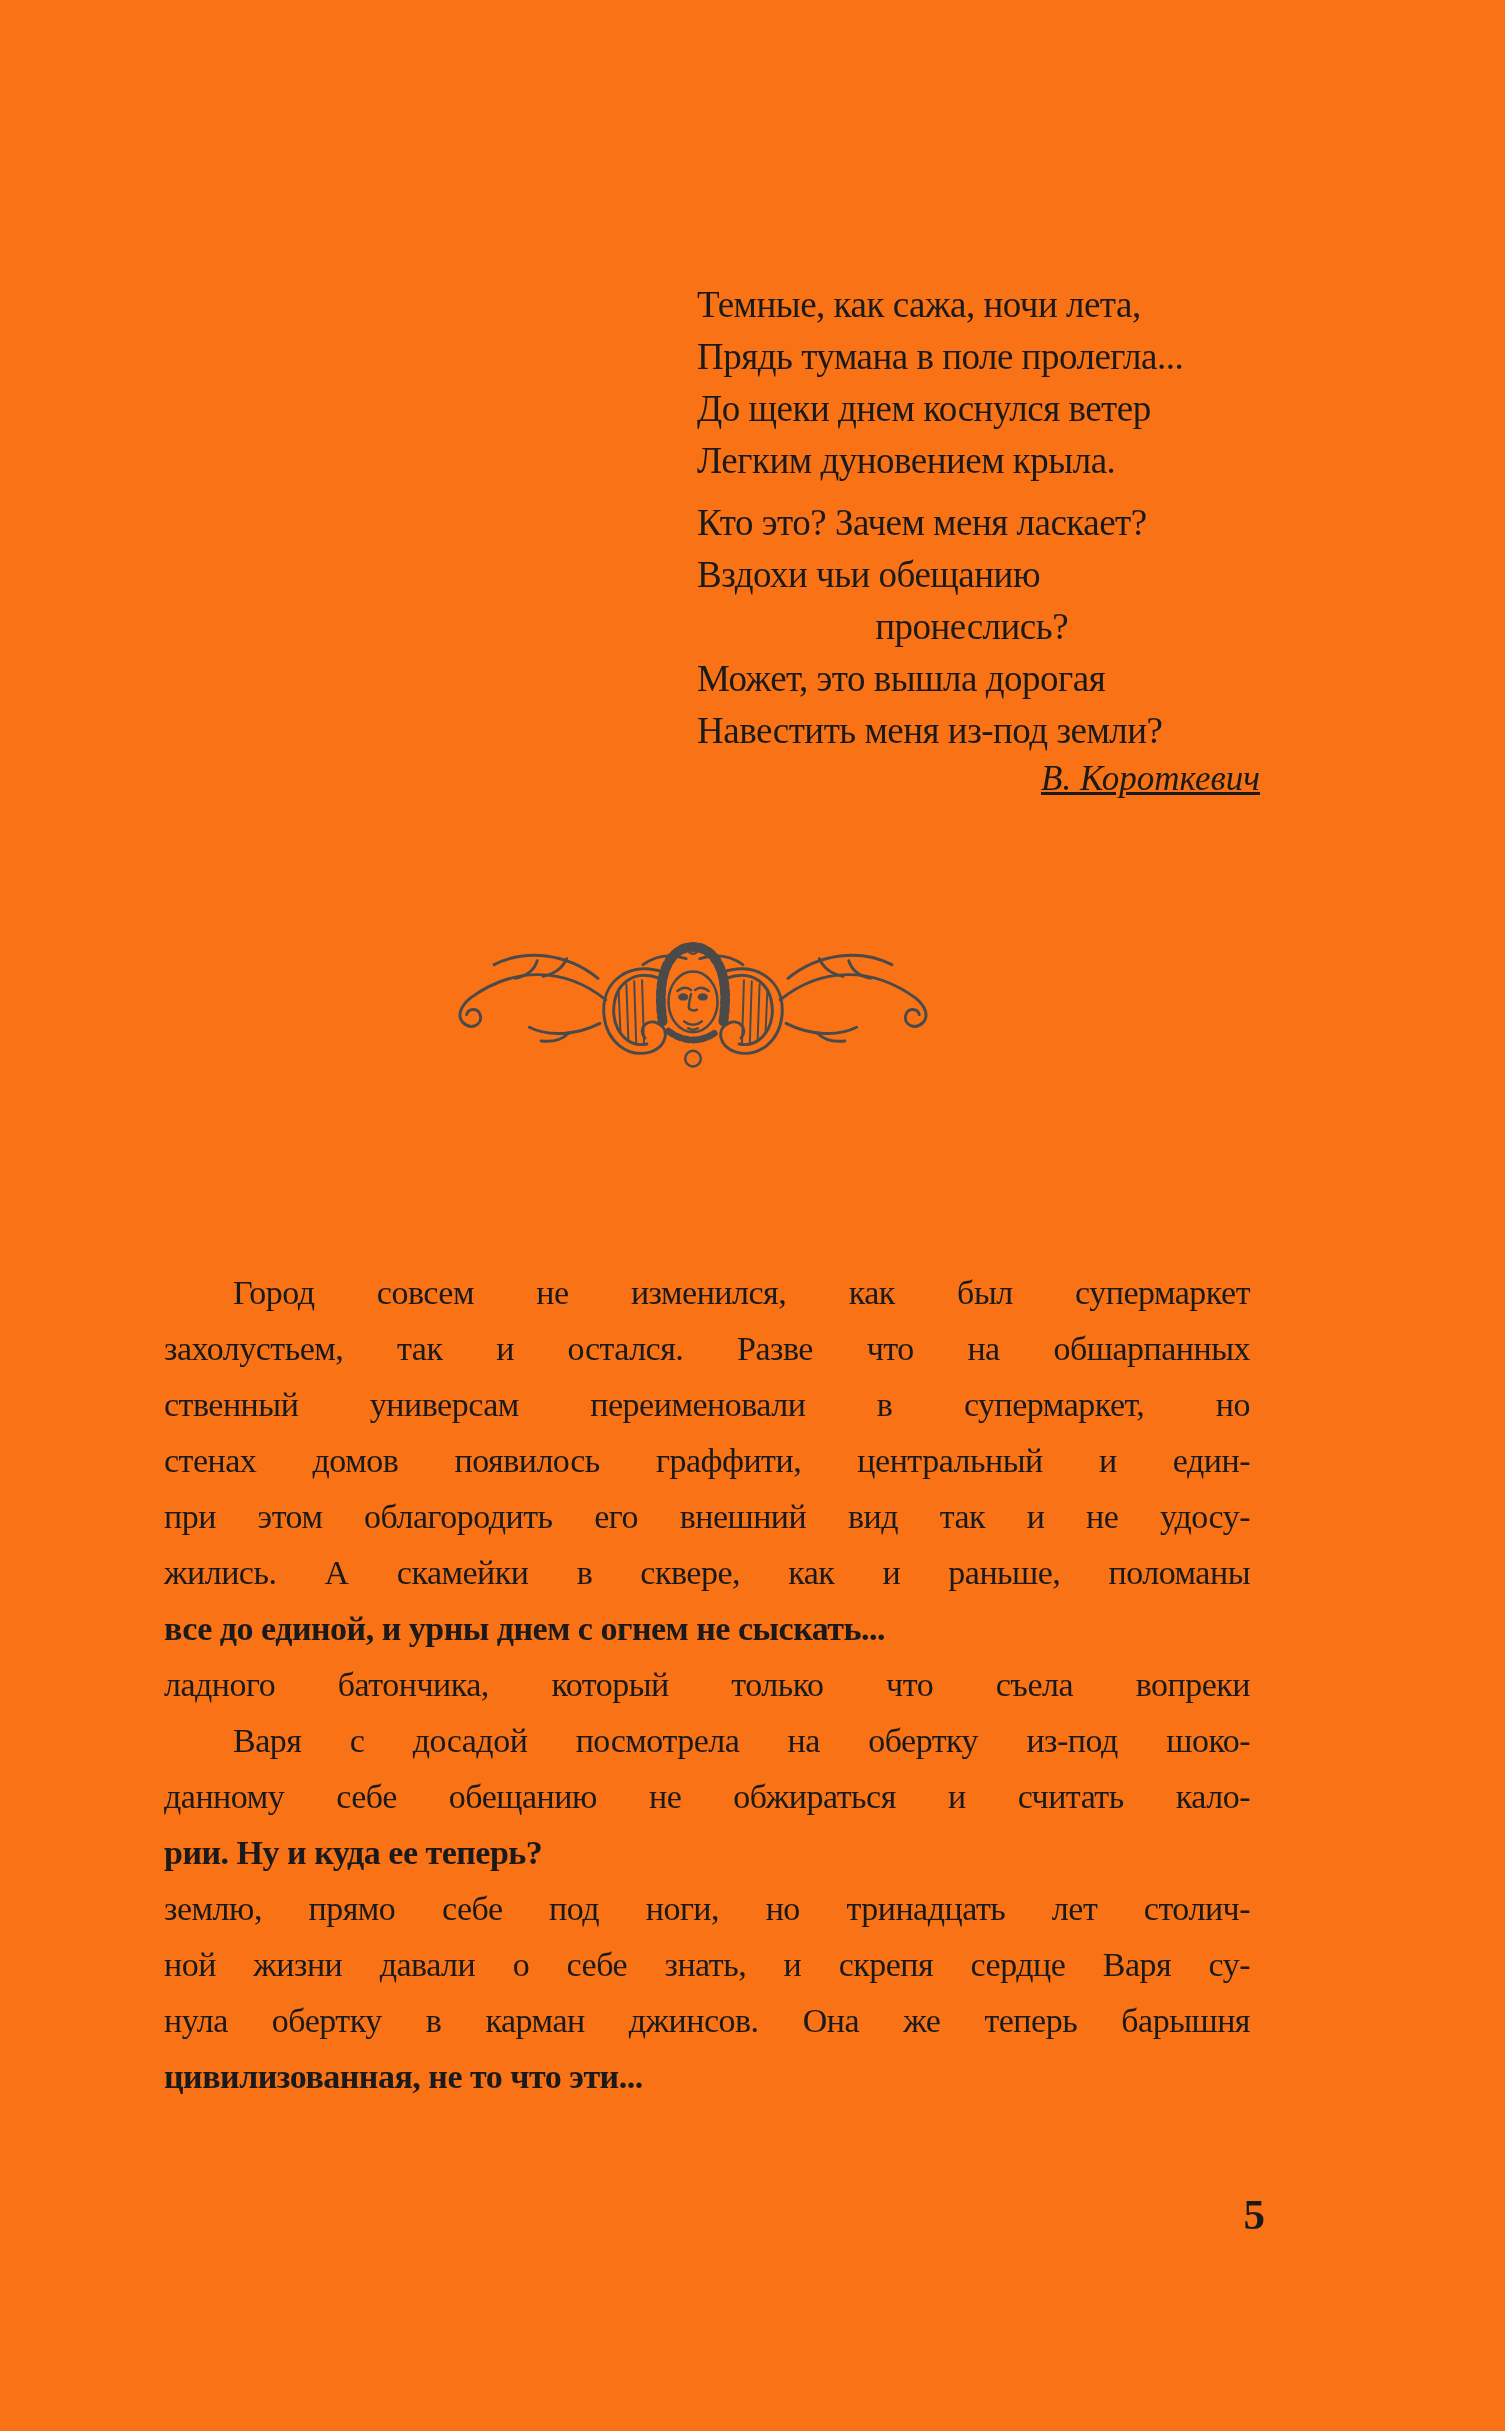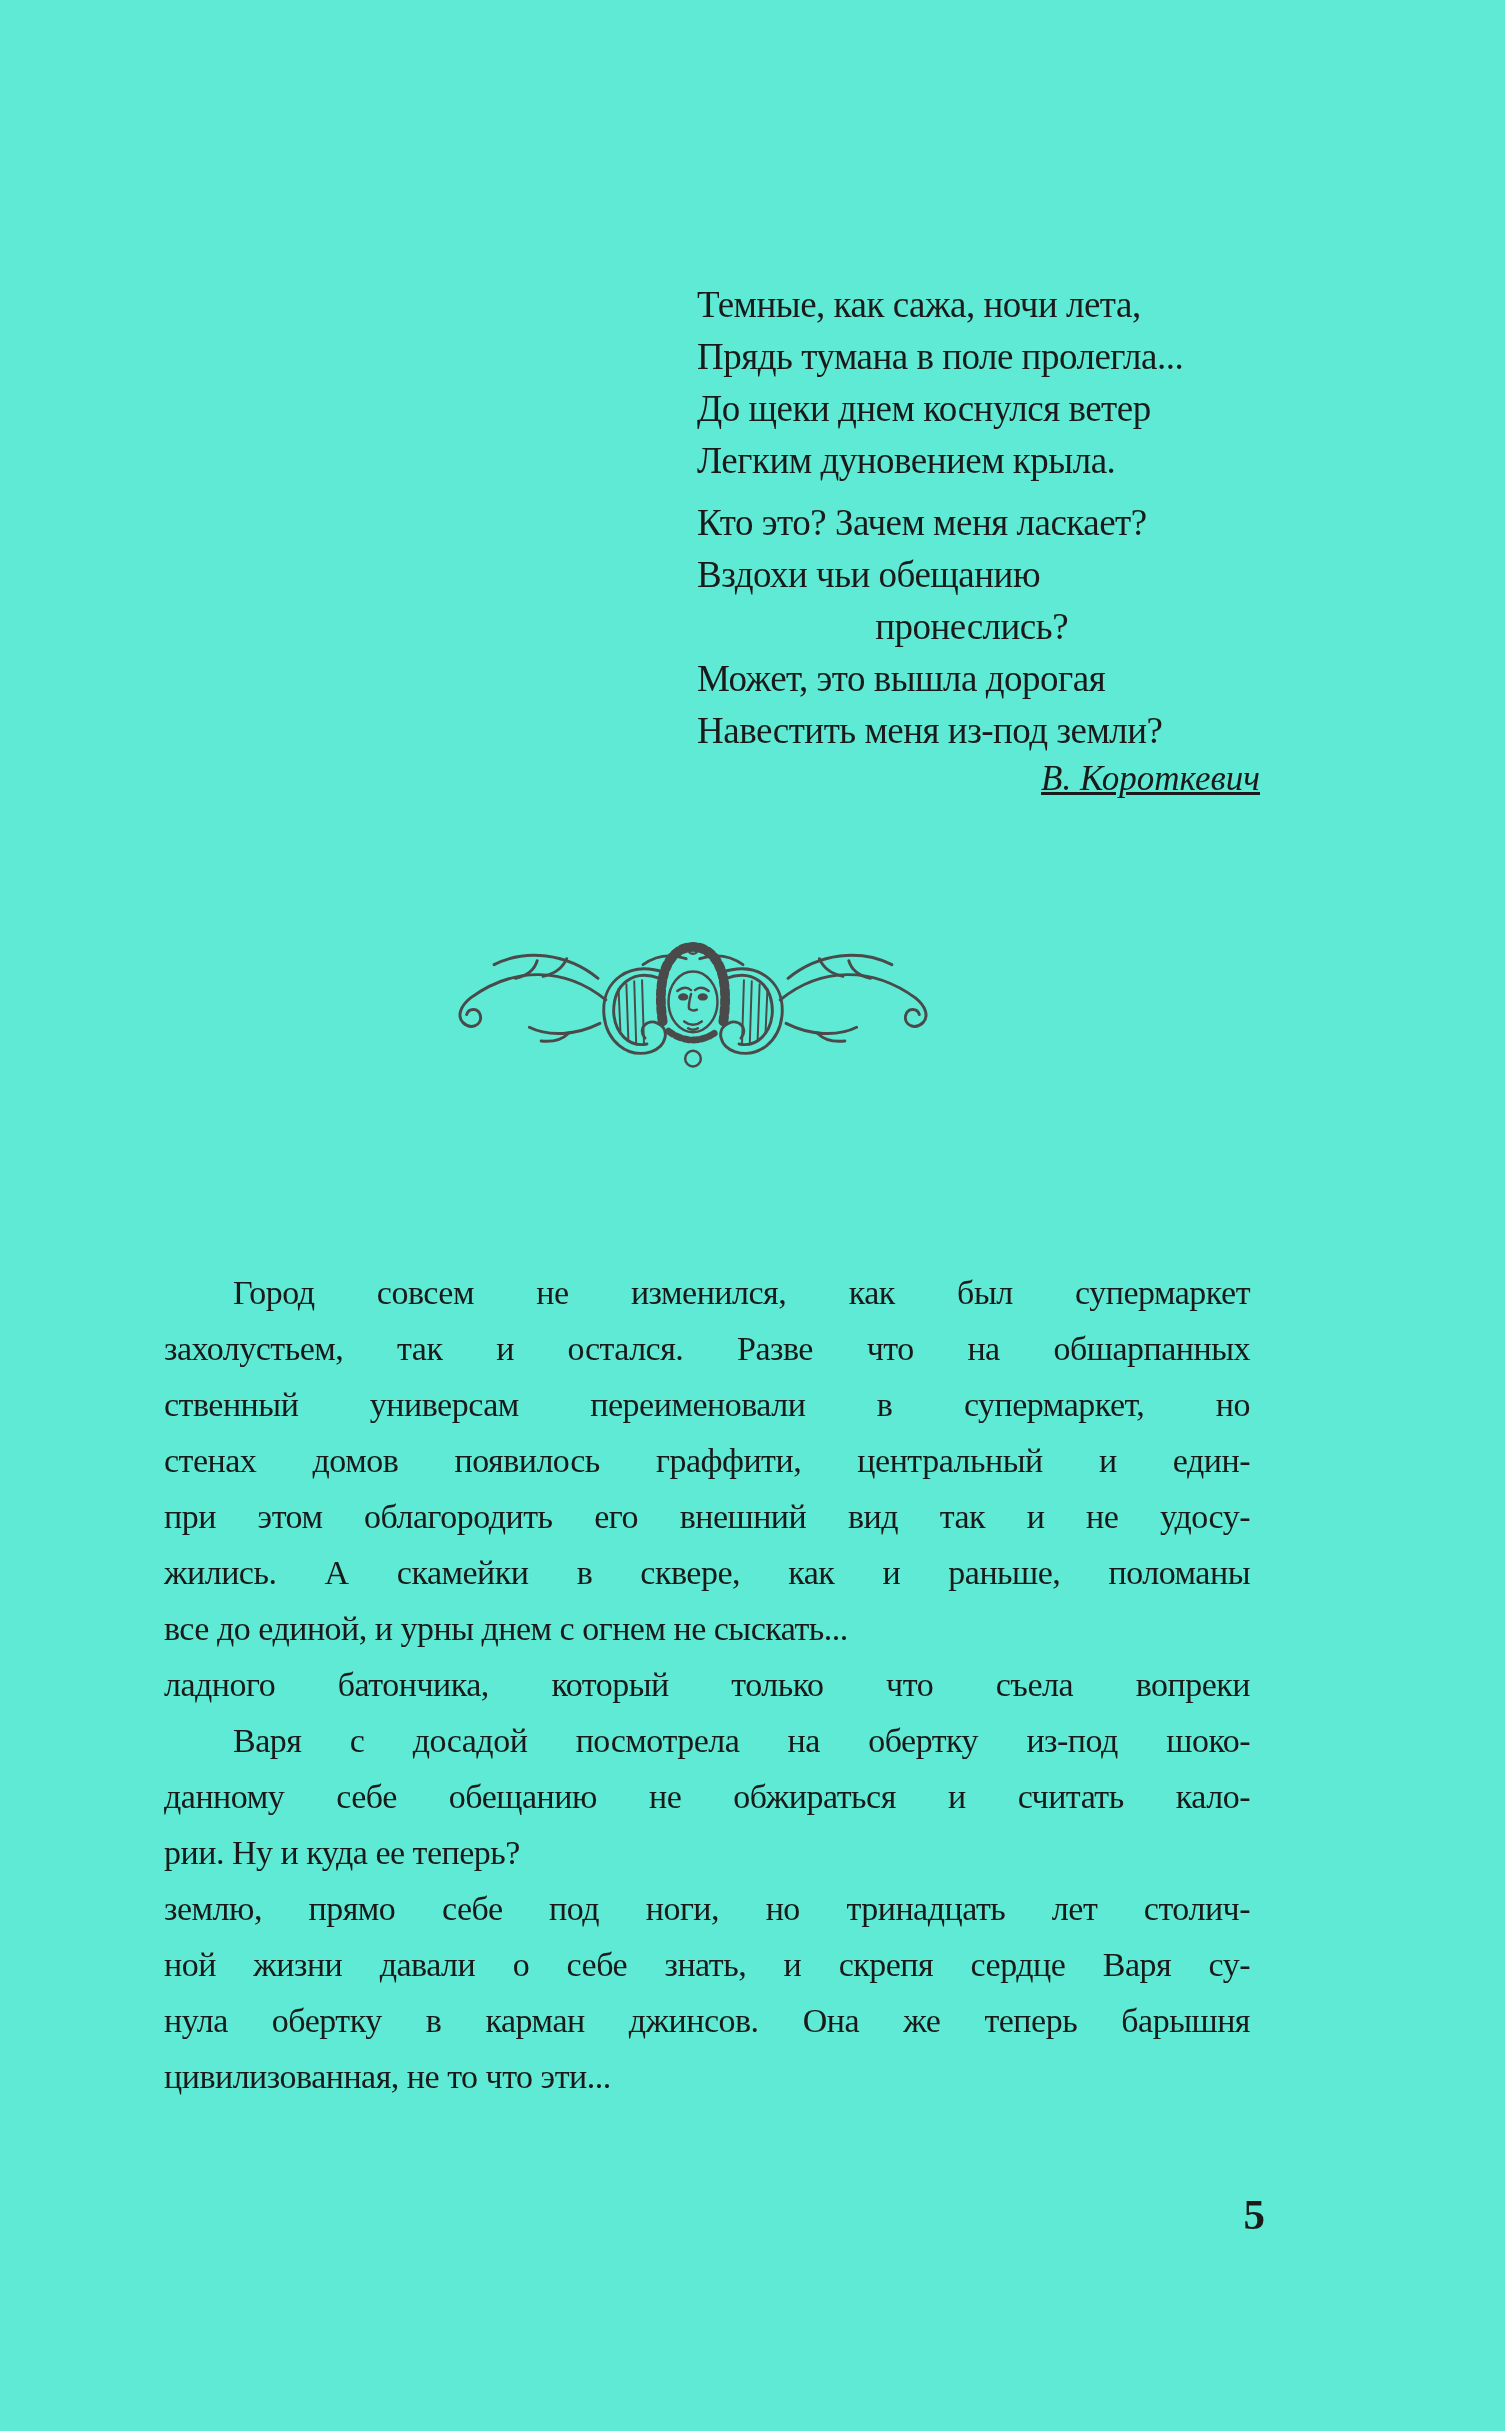--- a/index.html
+++ b/index.html
@@ -1,20 +1,20 @@
 <!DOCTYPE html>
 <html><head>
 <meta charset="utf-8">
 <style>
   html,body{margin:0;padding:0;background:#888;}
   .page{
     position:relative;
     width:1506px;height:2432px;
     margin:0 auto;
-    background:#5eead4;
+    background:#f97316;
     color:#1a1a1a;
     font-family:"Liberation Serif","DejaVu Serif",serif;
     overflow:hidden;
   }
   
   .epigraph{
     position:absolute;left:697px;top:279px;width:563px;
   }
   .poem-line{
     font-size:37px;line-height:52px;
@@ -37,21 +37,21 @@
   .body-text{
     position:absolute;left:164px;top:1265px;width:1086px;
   }
   .body-line{
     font-size:34px;line-height:56px;
     letter-spacing:-0.5px;
     text-align:justify;
     text-align-last:justify;
   }
   .body-line.para-start{text-indent:69px;}
-  .body-line.para-end{text-align-last:left;}
+  .body-line.para-end{text-align-last:left;font-weight:bold;}
   
   .page-number{
     position:absolute;top:2192px;right:241px;
     font-size:43px;line-height:45px;font-weight:bold;
   }
 </style>
 </head>
 <body>
 
 <div class="page">

